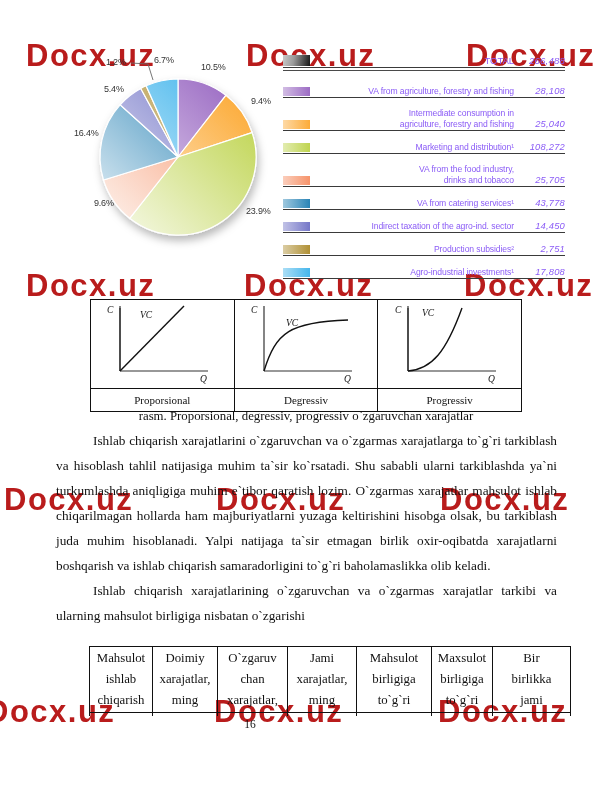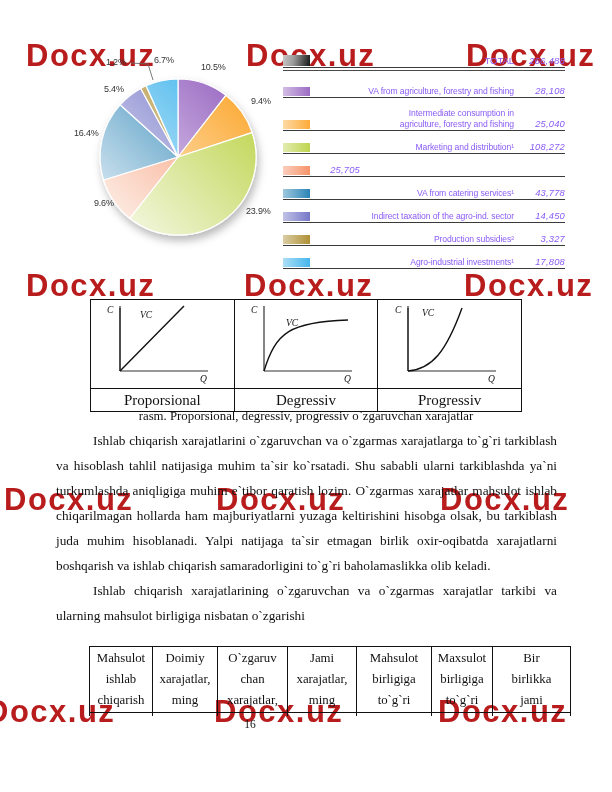--- a/index.html
+++ b/index.html
@@ -23,21 +23,21 @@
   .lvalue{width:44px;text-align:right;font-size:9.4px;letter-spacing:0.2px;font-style:italic;}
   .lrow.total{margin-top:5px;}
   .lrow.total .chip{height:11px;background:linear-gradient(100deg,#c9c9c9,#9a9a9a 40%,#161616);}
   .lrow.total .llabel,.lrow.total .lvalue{font-size:9.6px;}
   .dline{height:2px;border-bottom:1px solid #4a4a4a;margin-bottom:12px;}
   
   .curve-table{position:absolute;left:90px;top:299px;width:432px;z-index:1;
                border-collapse:collapse;background:#fff;}
   .curve-table td{border:1.4px solid #111;text-align:center;vertical-align:middle;padding:0;}
   .curve-cell{height:86px;}
-  .curve-label-row td{height:22px;font-size:15px;font-family:"Liberation Serif",serif;}
+  .curve-label-row td{height:22px;font-size:11px;font-family:"Liberation Serif",serif;}
   .axis{stroke:#333;stroke-width:1.2;}
   .vaxis{stroke:#777;stroke-width:2;}
   .curve{stroke:#111;stroke-width:1.4;fill:none;}
   .axlbl{font-family:"Liberation Serif",serif;font-style:italic;font-size:9.5px;fill:#111;}
   
   .caption{position:absolute;left:56px;top:409px;width:500px;text-align:center;
            font-size:12.8px;z-index:1;}
   .bodytext{position:absolute;left:56px;top:428px;width:501px;font-size:13.3px;
             line-height:25px;text-align:justify;z-index:1;}
   .bodytext p{margin:0;text-indent:37px;}
@@ -153,36 +153,38 @@
 agriculture, forestry and fishing</span>
       <span class="lvalue">25,040</span>
     </div>
     <div class="lrow">
       <span class="chip" style="background: linear-gradient(to right, rgb(226, 236, 176), rgb(191, 212, 79));"></span>
       <span class="llabel">Marketing and distribution¹</span>
       <span class="lvalue">108,272</span>
     </div>
     <div class="lrow">
       <span class="chip" style="background: linear-gradient(to right, rgb(251, 206, 188), rgb(246, 147, 106));"></span>
+      <span class="llabel">VA from the food industry,
+drinks and tobacco</span>
       <span class="lvalue">25,705</span>
     </div>
     <div class="lrow">
       <span class="chip" style="background: linear-gradient(to right, rgb(159, 200, 222), rgb(42, 132, 182));"></span>
       <span class="llabel">VA from catering services¹</span>
       <span class="lvalue">43,778</span>
     </div>
     <div class="lrow">
       <span class="chip" style="background: linear-gradient(to right, rgb(193, 194, 230), rgb(117, 119, 200));"></span>
       <span class="llabel">Indirect taxation of the agro-ind. sector</span>
       <span class="lvalue">14,450</span>
     </div>
     <div class="lrow">
       <span class="chip" style="background: linear-gradient(to right, rgb(219, 205, 164), rgb(176, 144, 53));"></span>
       <span class="llabel">Production subsidies²</span>
-      <span class="lvalue">3,327</span>
+      <span class="lvalue">2,751</span>
     </div>
     <div class="lrow">
       <span class="chip" style="background: linear-gradient(to right, rgb(171, 222, 246), rgb(69, 182, 236));"></span>
       <span class="llabel">Agro-industrial investments¹</span>
       <span class="lvalue">17,808</span>
     </div>
   </div>
 
   <table class="curve-table">
     <tbody>

